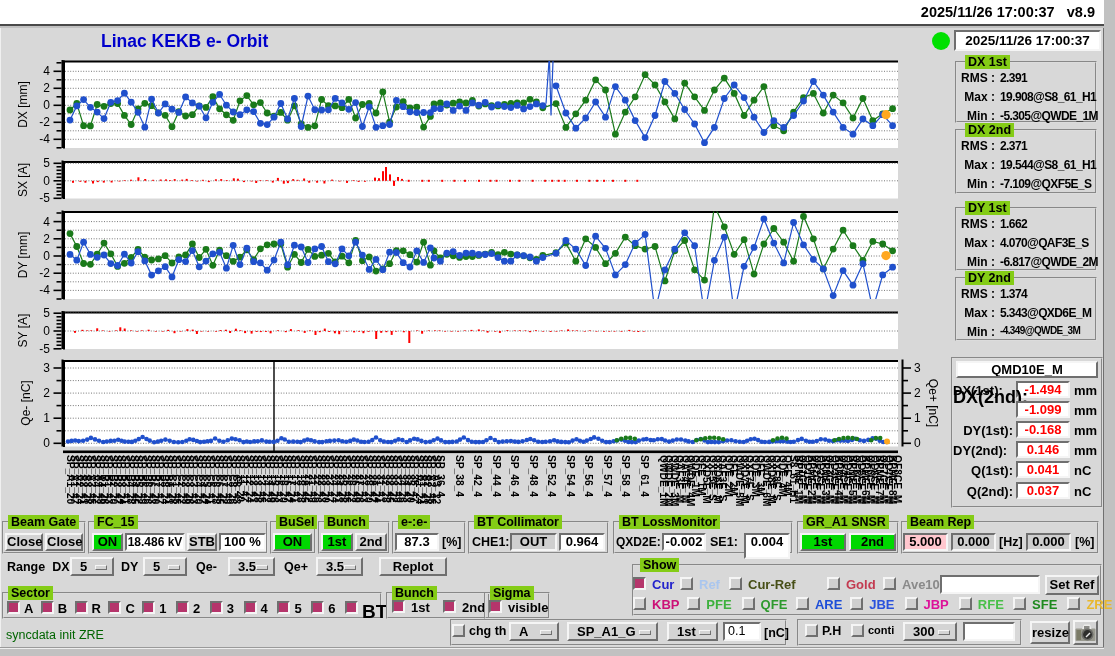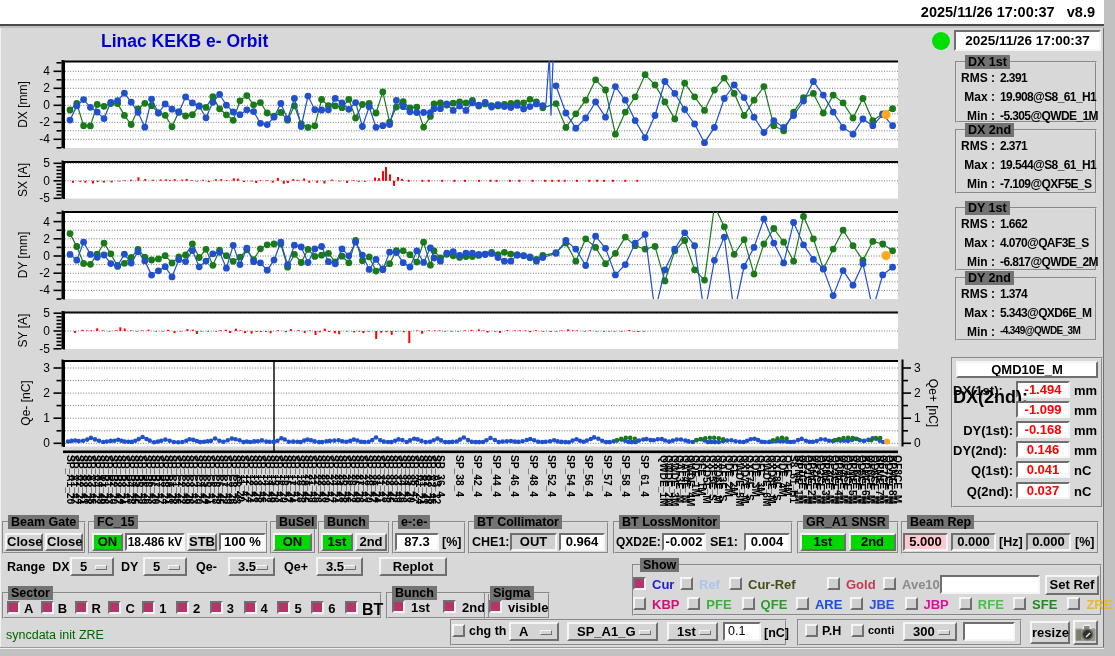--- a/index.html
+++ b/index.html
@@ -2,21 +2,21 @@
 <html><head><meta charset="utf-8"><style>
 *{margin:0;padding:0;box-sizing:border-box}
 body{width:1115px;height:656px;background:#c1c1c1;font-family:"Liberation Sans",sans-serif;position:relative;overflow:hidden}
 .ab{position:absolute}
 .hdr{left:0;top:0;width:1104px;height:26px;background:#fff;border-bottom:2px solid #4a4a4a}
 .hdrtxt{right:20px;top:4px;font-size:14.5px;font-weight:bold}
 .main{left:0;top:28px;width:1104px;height:619px;background:#d8d8d8;border-right:1px solid #707070;border-left:1px solid #f0f0f0}
 .botline{left:0;top:647px;width:1104px;height:2px;background:#9a9a9a;border-bottom:1px solid #eee}
 .title{left:101px;top:31px;color:#0000cc;font-size:17.5px;font-weight:bold}
 .grp{position:absolute;border:2px groove #dcdcdc}
-.gt{position:absolute;top:-8px;left:8px;background:#737373;font-weight:bold;font-size:12.5px;padding:0 3px;white-space:nowrap;line-height:14px}
+.gt{position:absolute;top:-8px;left:8px;background:#84cc16;font-weight:bold;font-size:12.5px;padding:0 3px;white-space:nowrap;line-height:14px}
 .btn{position:absolute;background:#d4d4d4;border:2px solid;border-color:#f5f5f5 #6f6f6f #6f6f6f #f5f5f5;font-weight:bold;font-size:13px;text-align:center;color:#000;white-space:nowrap}
 .btn.green{background:#00d800}
 .fld{position:absolute;background:#fff;border:2px solid;border-color:#6f6f6f #f5f5f5 #f5f5f5 #6f6f6f;font-weight:bold;font-size:13px;text-align:center;color:#000;white-space:nowrap;overflow:hidden}
 .fld.gray{background:#cfcfcf}
 .fld.pink{background:#ffc7ce}
 .lbl{position:absolute;font-weight:bold;font-size:12.5px;color:#000;white-space:nowrap}
 .cb{position:absolute;width:13px;height:13px;background:#cfcfcf;border:2px solid;border-color:#f5f5f5 #6f6f6f #6f6f6f #f5f5f5}
 .cb.on{background:#b5356b;border-color:#6f6f6f #f5f5f5 #f5f5f5 #6f6f6f}
 .dd{position:absolute;background:#d4d4d4;border:2px solid;border-color:#f5f5f5 #6f6f6f #6f6f6f #f5f5f5;font-weight:bold;font-size:13px;color:#000}
 .dd .bar{position:absolute;right:5px;top:50%;margin-top:-2px;width:12px;height:5px;background:#d4d4d4;border:1px solid;border-color:#f5f5f5 #6f6f6f #6f6f6f #f5f5f5}
@@ -1286,21 +1286,21 @@
   </div>
 <div class="lbl" style="left:472px;top:535px">CHE1:</div>
 <div class="fld gray" style="left:510px;top:533px;width:47px;height:18px;line-height:14px">OUT</div>
 <div class="fld" style="left:559px;top:533px;width:46px;height:18px;line-height:14px">0.964</div>
 <div class="grp" style="left:613px;top:521px;width:180px;height:33px">
     <div class="gt" style="left:4px">BT LossMonitor</div>
   </div>
 <div class="lbl" style="left:616px;top:535px;font-size:12px">QXD2E:</div>
 <div class="fld" style="left:662px;top:533px;width:44px;height:18px;line-height:14px">-0.002</div>
 <div class="lbl" style="left:710px;top:535px">SE1:</div>
-<div class="fld" style="left:744px;top:533px;width:46px;height:18px;line-height:14px">0.004</div>
+<div class="fld" style="left:744px;top:533px;width:46px;height:26px;line-height:14px">0.004</div>
 <div class="grp" style="left:797px;top:521px;width:102px;height:33px">
     <div class="gt" style="left:4px">GR_A1 SNSR</div>
   </div>
 <div class="btn green" style="left:800px;top:533px;width:46px;height:18px;line-height:14px">1st</div>
 <div class="btn green" style="left:849px;top:533px;width:47px;height:18px;line-height:14px">2nd</div>
 <div class="grp" style="left:901px;top:521px;width:198px;height:33px">
     <div class="gt" style="left:4px">Beam Rep</div>
   </div>
 <div class="fld pink" style="left:903px;top:533px;width:45px;height:18px;line-height:14px">5.000</div>
 <div class="fld gray" style="left:951px;top:533px;width:45px;height:18px;line-height:14px">0.000</div>
@@ -1366,21 +1366,21 @@
 <div class="lbl" style="left:193.0px;top:601px;color:#000;font-size:13px">2</div>
 <div class="cb on" style="left:209.79999999999998px;top:601px"></div>
 <div class="lbl" style="left:226.79999999999998px;top:601px;color:#000;font-size:13px">3</div>
 <div class="cb on" style="left:243.59999999999997px;top:601px"></div>
 <div class="lbl" style="left:260.59999999999997px;top:601px;color:#000;font-size:13px">4</div>
 <div class="cb on" style="left:277.4px;top:601px"></div>
 <div class="lbl" style="left:294.4px;top:601px;color:#000;font-size:13px">5</div>
 <div class="cb on" style="left:311.2px;top:601px"></div>
 <div class="lbl" style="left:328.2px;top:601px;color:#000;font-size:13px">6</div>
 <div class="cb on" style="left:345.0px;top:601px"></div>
-<div class="lbl" style="left:362.0px;top:601px;color:#000;font-size:16px">BT</div>
+<div class="lbl" style="left:362.0px;top:601px;color:#000;font-size:19px">BT</div>
 <div class="grp" style="left:386px;top:592px;width:104px;height:27px">
     <div class="gt" style="left:4px">Bunch</div>
   </div>
 <div class="cb on" style="left:392px;top:600px"></div>
 <div class="lbl" style="left:411px;top:600px;color:#000;font-size:13px">1st</div>
 <div class="cb on" style="left:443px;top:600px"></div>
 <div class="lbl" style="left:462px;top:600px;color:#000;font-size:13px">2nd</div>
 <div class="grp" style="left:484px;top:592px;width:66px;height:27px">
     <div class="gt" style="left:4px">Sigma</div>
   </div>

